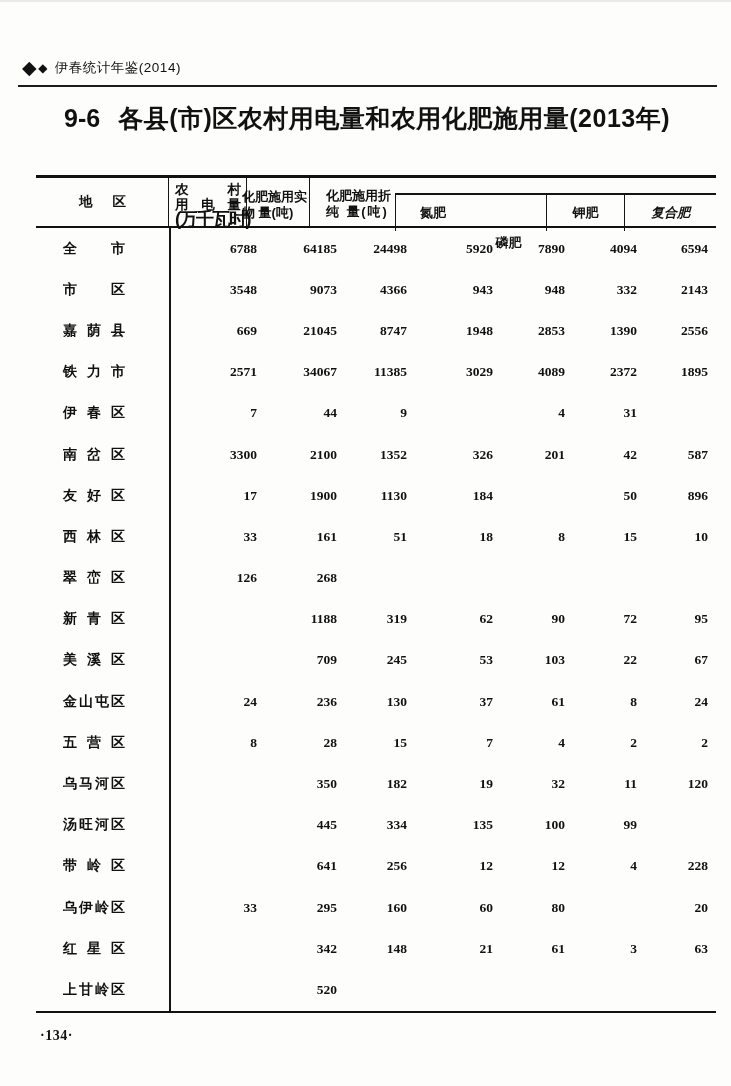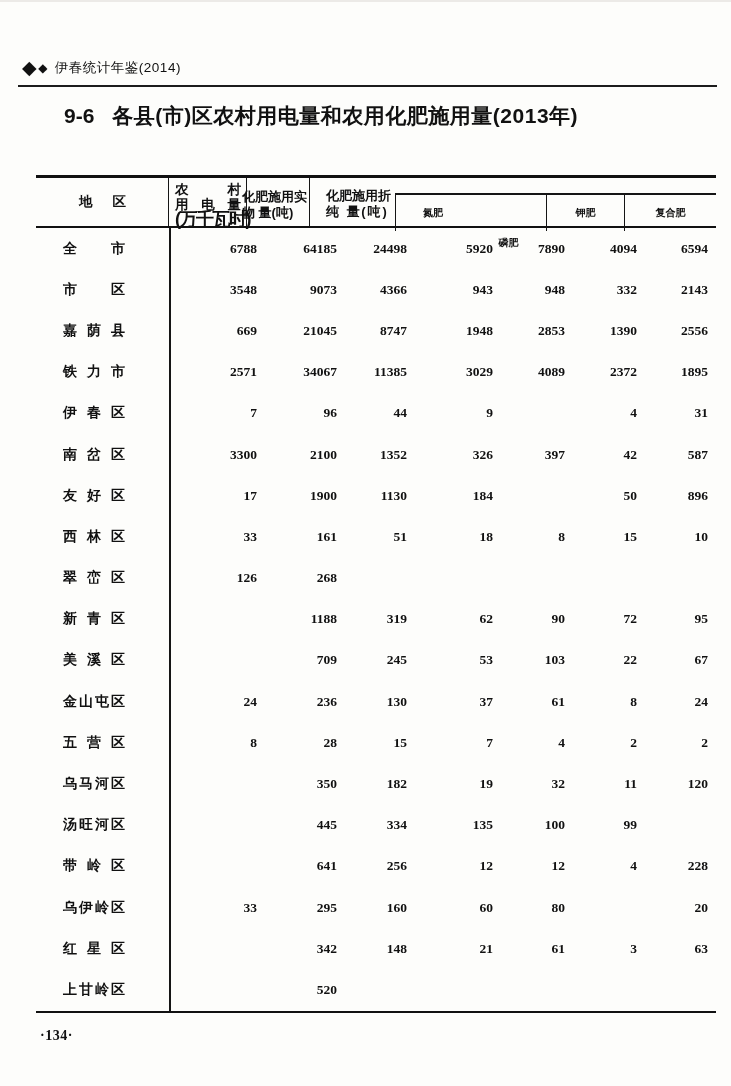--- a/index.html
+++ b/index.html
@@ -28,21 +28,21 @@
   .diamond-lg { font-size: 19px; line-height: 1; margin-right: 1px; }
   .diamond-sm { font-size: 12px; line-height: 1; margin-right: 7px; }
   .head-rule {
     position: absolute; left: 18px; top: 85px; width: 699px; height: 2px;
     background: #1c1c1c;
   }
 
   
   .doc-title {
     position: absolute; left: 64px; top: 102px;
-    font-size: 21px; font-weight: 700; letter-spacing: 0.5px;
+    font-size: 25px; font-weight: 700; letter-spacing: 0.5px;
     white-space: nowrap;
   }
   .doc-title .title-no { margin-right: 18px; letter-spacing: 0; }
 
   
   .stat-table { position: absolute; left: 36px; top: 175px; width: 680px; }
 
   .thead {
     position: relative; height: 53px;
     border-top: 3px solid #111;
@@ -61,26 +61,26 @@
             padding: 11px 8px 0 5px; }
   .h-col4 { left: 284px; width: 75px; padding: 11px 0 0 6px; font-family: Liberation Mono, monospace; }
   .h-col3 .hline, .h-col4 .hline { line-height: 16px; font-size: 13px; letter-spacing: 0; white-space: nowrap; }
   .fert-box-row {
     position: absolute; left: 359px; top: 15px; width: 321px; height: 38px;
     border-top: 2px solid #151515; display: flex;
   }
   .fert-box {
     border-left: 1.5px solid #151515;
     display: flex; align-items: center; justify-content: center;
-    font-size: 10px; font-weight: 700;
+    font-size: 13px; font-weight: 700;
   }
   .fert-box:nth-child(1) { width: 75px; }
   .fert-box:nth-child(2) { width: 76px; margin-top: 48px; }
   .fert-box:nth-child(3) { width: 78px; }
-  .fert-box:nth-child(4) { width: 92px; }
+  .fert-box:nth-child(4) { width: 92px; font-style: italic; }
 
   .tbody { position: relative; border-bottom: 2px solid #111; }
   .tbody-vline {
     position: absolute; left: 133px; top: 0; width: 1.5px; height: 100%;
     background: #151515;
   }
   .trow { display: flex; height: 41.2px; align-items: center; }
   .cell { height: 100%; display: flex; align-items: center; }
   .name-cell { width: 133px; }
   .region-name {
@@ -226,40 +226,39 @@
         </div>
         <div class="trow">
           <div class="cell name-cell">
             <div class="region-name spread-flex">
               <span>伊</span>
               <span>春</span>
               <span>区</span>
             </div>
           </div>
           <div class="cell num-cell">7</div>
-          <div class="cell num-cell">96</div>
           <div class="cell num-cell">44</div>
           <div class="cell num-cell">9</div>
           <div class="cell num-cell"></div>
           <div class="cell num-cell">4</div>
           <div class="cell num-cell">31</div>
         </div>
         <div class="trow">
           <div class="cell name-cell">
             <div class="region-name spread-flex">
               <span>南</span>
               <span>岔</span>
               <span>区</span>
             </div>
           </div>
           <div class="cell num-cell">3300</div>
           <div class="cell num-cell">2100</div>
           <div class="cell num-cell">1352</div>
           <div class="cell num-cell">326</div>
-          <div class="cell num-cell">397</div>
+          <div class="cell num-cell">201</div>
           <div class="cell num-cell">42</div>
           <div class="cell num-cell">587</div>
         </div>
         <div class="trow">
           <div class="cell name-cell">
             <div class="region-name spread-flex">
               <span>友</span>
               <span>好</span>
               <span>区</span>
             </div>

